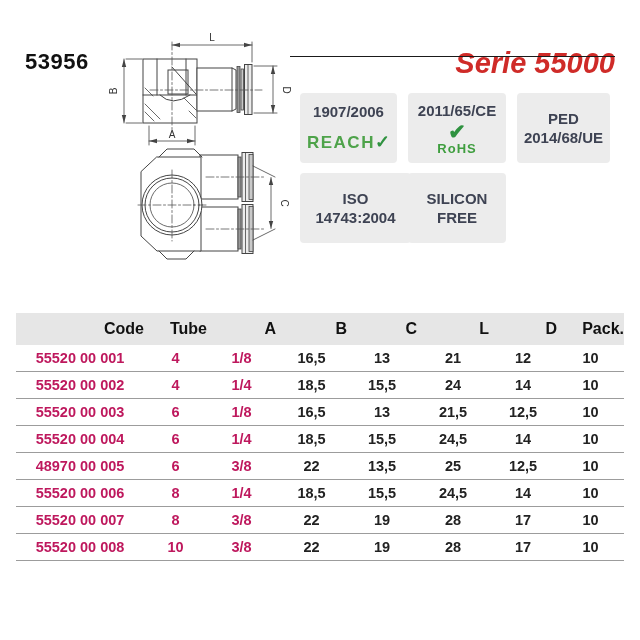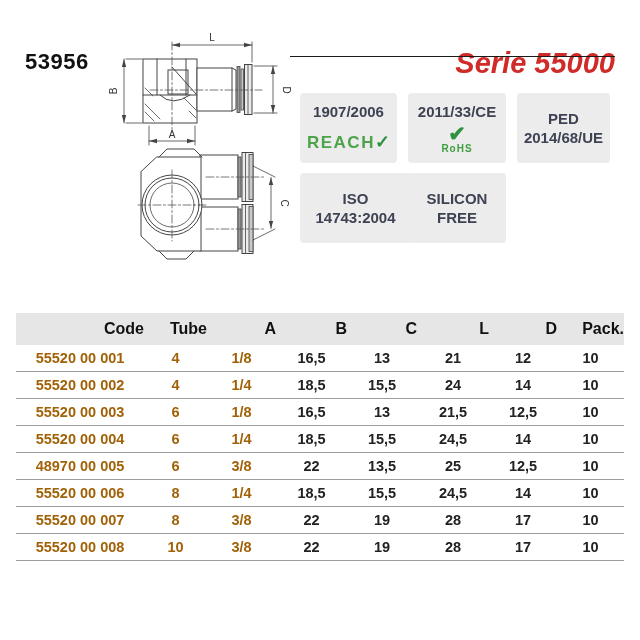--- a/index.html
+++ b/index.html
@@ -26,41 +26,41 @@
   
   .badge{
     position:absolute;background:#ececec;border-radius:4px;
     color:#3e4353;font-weight:700;text-align:center;
     display:flex;flex-direction:column;justify-content:center;align-items:center;
     line-height:1.3;font-size:15px;
   }
   .badge .reach-line{color:#4ea34a;font-size:17px;letter-spacing:1.5px;margin-top:10px;text-align:right;}
   .badge .reach-line .check{color:#2f9240;font-size:18px;letter-spacing:0;}
   .badge .big-check{color:#2f9240;font-size:21px;line-height:1;margin-top:1px;}
-  .badge .rohs-label{color:#3f9e3f;font-size:10px;letter-spacing:1px;line-height:1;margin-top:0px;}
+  .badge .rohs-label{color:#3f9e3f;font-size:13px;letter-spacing:1px;line-height:1;margin-top:0px;}
   #badge-reach{left:300px;top:93px;width:97px;height:70px;}
   #badge-rohs{left:408px;top:93px;width:98px;height:70px;}
   #badge-ped{left:517px;top:93px;width:93px;height:70px;}
   #badge-iso{left:300px;top:173px;width:111px;height:70px;}
   #badge-silicon{left:408px;top:173px;width:98px;height:70px;}
   
   #spec-table{
     position:absolute;left:16px;top:313px;width:608px;
     border-collapse:collapse;table-layout:fixed;
   }
   #spec-table thead th{
     background:#e6e6e6;height:32px;font-size:16px;font-weight:700;color:#111;
     text-align:right;padding:0;
   }
   #spec-table td{
     height:26px;text-align:center;vertical-align:middle;
     font-size:14.5px;font-weight:700;color:#222;
     border-bottom:1px solid #9c9c9c;padding:0;
   }
-  #spec-table td.red{color:#a16207;}
+  #spec-table td.red{color:#be185d;}
 </style>
 </head>
 <body>
 
 <div id="part-number">53956</div>
 <div id="series-title">Serie 55000</div>
 <div id="title-rule"></div>
 
 <svg id="tech-drawing" width="205" height="275" viewBox="95 30 205 275" xmlns="http://www.w3.org/2000/svg">
   <g stroke="#444" stroke-width="1" fill="none" stroke-linecap="round">
@@ -172,21 +172,21 @@
     </g>
   </g>
 </svg>
 
 <div class="badge" id="badge-reach">
   <div>1907/2006</div>
   <div class="reach-line"><span>REACH</span><span class="check">✓</span></div>
 </div>
 
 <div class="badge" id="badge-rohs">
-  <div>2011/33/CE</div>
+  <div>2011/65/CE</div>
   <div class="big-check">✔</div>
   <div class="rohs-label">RoHS</div>
 </div>
 
 <div class="badge" id="badge-ped">
   <div>PED</div>
   <div>2014/68/UE</div>
 </div>
 
 <div class="badge" id="badge-iso">

